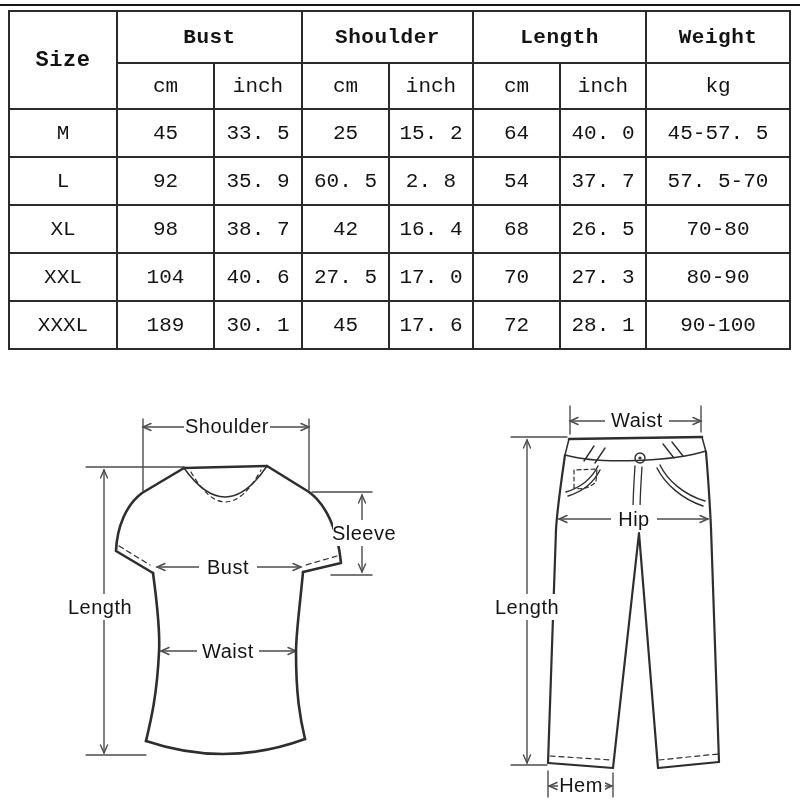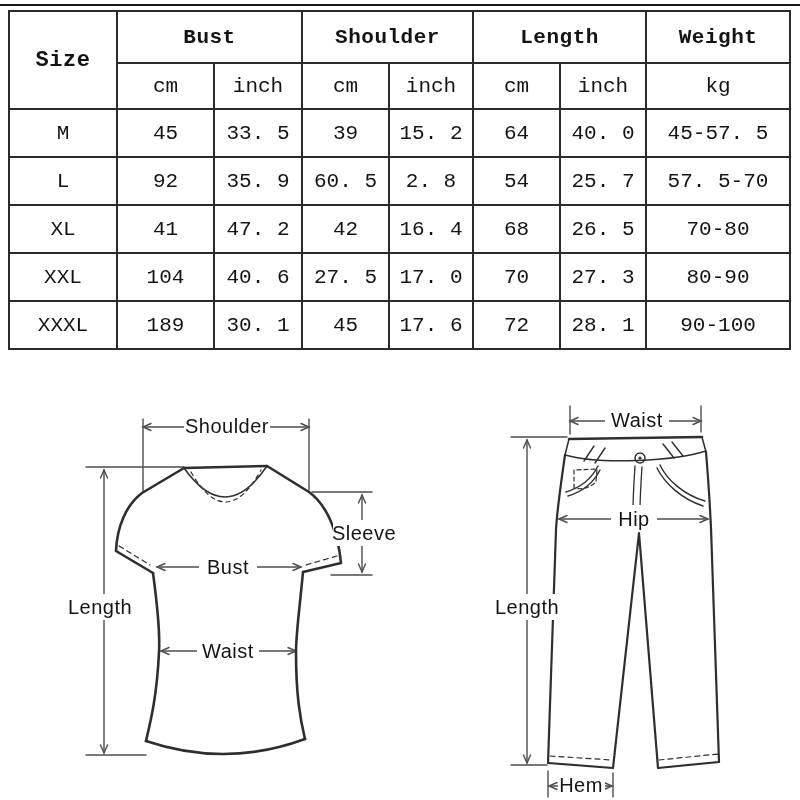--- a/index.html
+++ b/index.html
@@ -49,40 +49,40 @@
         <td class="h2">cm</td>
         <td class="h2">inch</td>
         <td class="h2">cm</td>
         <td class="h2">inch</td>
         <td class="h2">kg</td>
       </tr>
       <tr>
         <td class="cell">M</td>
         <td class="cell">45</td>
         <td class="cell">33. 5</td>
-        <td class="cell">39</td>
+        <td class="cell">25</td>
         <td class="cell">15. 2</td>
         <td class="cell">64</td>
         <td class="cell">40. 0</td>
         <td class="cell">45-57. 5</td>
       </tr>
       <tr>
         <td class="cell">L</td>
         <td class="cell">92</td>
         <td class="cell">35. 9</td>
         <td class="cell">60. 5</td>
         <td class="cell">2. 8</td>
         <td class="cell">54</td>
-        <td class="cell">25. 7</td>
+        <td class="cell">37. 7</td>
         <td class="cell">57. 5-70</td>
       </tr>
       <tr>
         <td class="cell">XL</td>
-        <td class="cell">41</td>
-        <td class="cell">47. 2</td>
+        <td class="cell">98</td>
+        <td class="cell">38. 7</td>
         <td class="cell">42</td>
         <td class="cell">16. 4</td>
         <td class="cell">68</td>
         <td class="cell">26. 5</td>
         <td class="cell">70-80</td>
       </tr>
       <tr>
         <td class="cell">XXL</td>
         <td class="cell">104</td>
         <td class="cell">40. 6</td>

